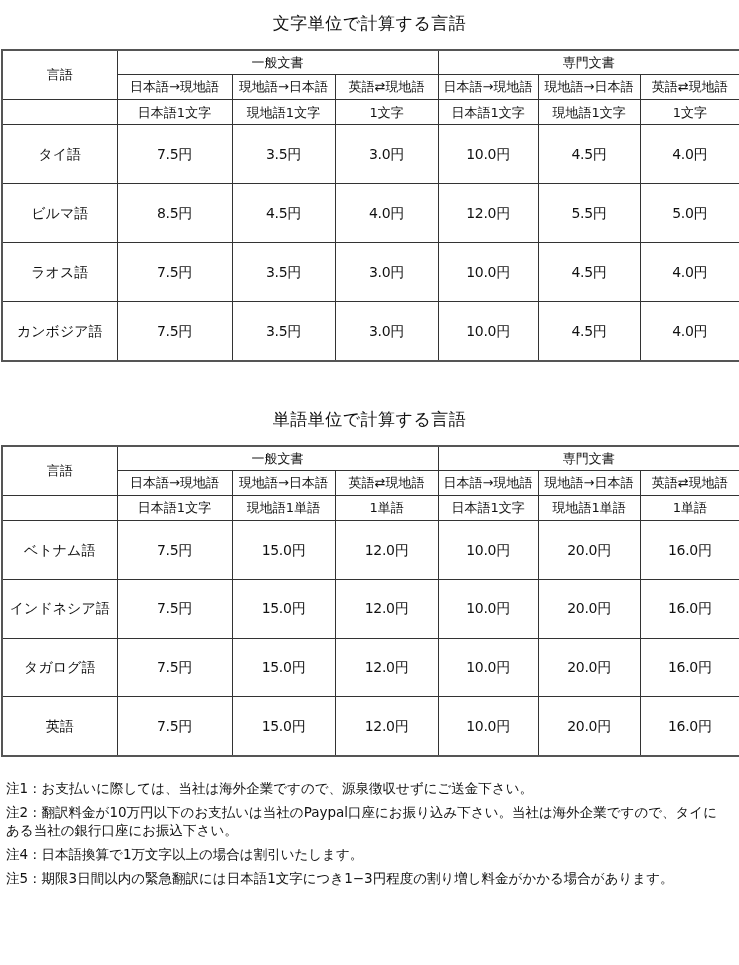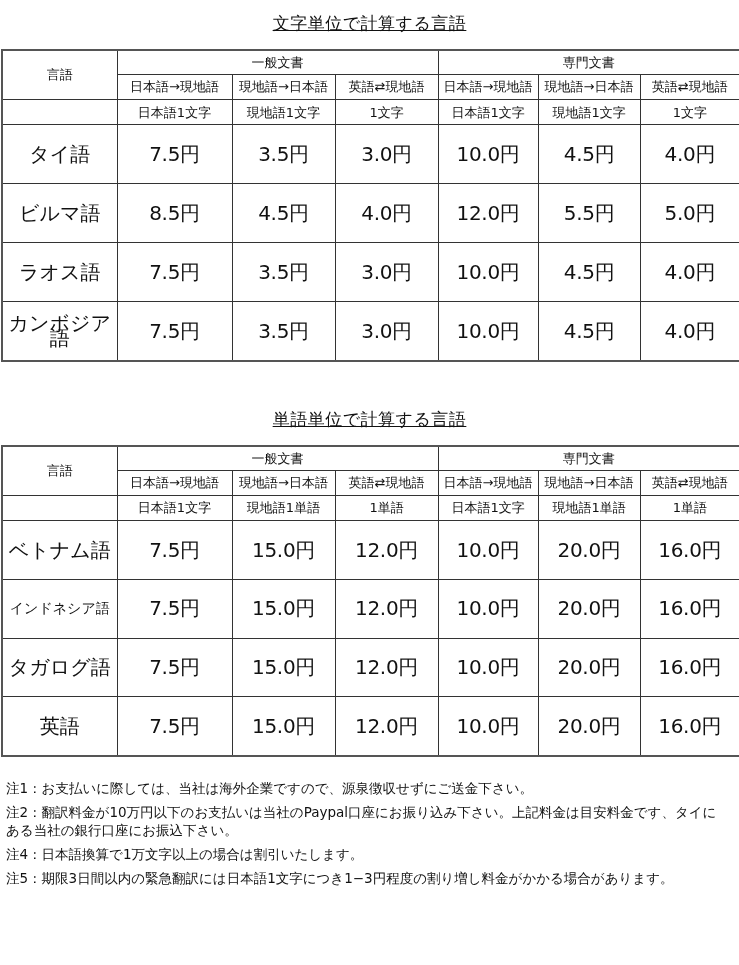--- a/index.html
+++ b/index.html
@@ -3,36 +3,36 @@
 <meta charset="utf-8">
 <style>
   html, body { margin: 0; padding: 0; background: #ffffff; }
   body {
     width: 739px; height: 965px; position: relative; overflow: hidden;
     font-family: "DejaVu Sans", "Liberation Sans", sans-serif;
     color: #111111;
   }
   .title {
     position: absolute; left: 0; width: 739px; text-align: center;
-    font-size: 17px; line-height: 20px; letter-spacing: 0.5px; text-decoration: underline;
+    font-size: 17px; line-height: 20px; letter-spacing: 0.5px;
   }
   table.rate {
     position: absolute; left: 1px; width: 738px;
     border-collapse: collapse; table-layout: fixed;
     font-size: 13px;
   }
   table.rate td, table.rate th {
     border: 1px solid #333333; text-align: center; vertical-align: middle;
     padding: 0; font-weight: normal; line-height: 15px;
   }
   table.rate { border: 2px solid #555555; }
   .h-group { height: 23px; }
   .h-dir { height: 23px; }
   .h-unit { height: 24px; }
-  .data-row td { height: 54px; font-size: 20px; }
+  .data-row td { height: 54px; font-size: 14px; }
   .lang-cell { font-size: 15px; }
   .price { letter-spacing: -0.3px; margin-left: 37px; }
   .notes {
     position: absolute; left: 6px; top: 779px; width: 730px;
     font-size: 13.5px; line-height: 18px;
   }
   .note { margin: 0 16px 6px 0; }
 </style>
 </head>
 <body>
@@ -178,16 +178,16 @@
     <td class="price">12.0円</td>
     <td class="price">10.0円</td>
     <td class="price">20.0円</td>
     <td class="price">16.0円</td>
   </tr>
 </tbody>
   </table>
 
 <div class="notes">
   <p class="note">注1：お支払いに際しては、当社は海外企業ですので、源泉徴収せずにご送金下さい。</p>
-  <p class="note">注2：翻訳料金が10万円以下のお支払いは当社のPaypal口座にお振り込み下さい。上記料金は目安料金です、タイにある当社の銀行口座にお振込下さい。</p>
+  <p class="note">注2：翻訳料金が10万円以下のお支払いは当社のPaypal口座にお振り込み下さい。当社は海外企業ですので、タイにある当社の銀行口座にお振込下さい。</p>
   <p class="note">注4：日本語換算で1万文字以上の場合は割引いたします。</p>
   <p class="note">注5：期限3日間以内の緊急翻訳には日本語1文字につき1−3円程度の割り増し料金がかかる場合があります。</p>
 </div>
 
 </body></html>

